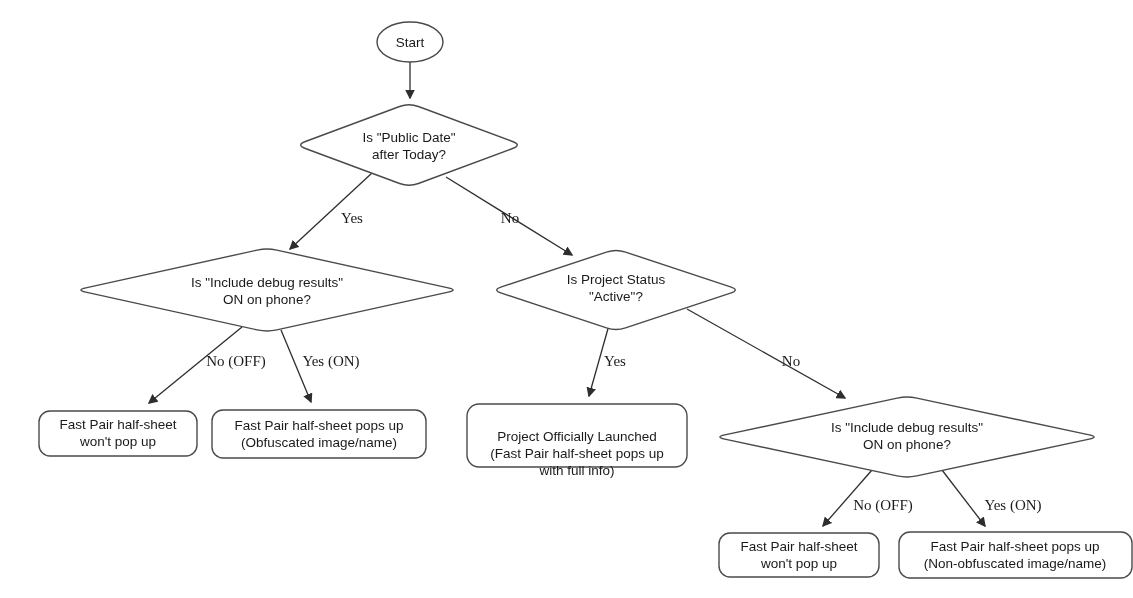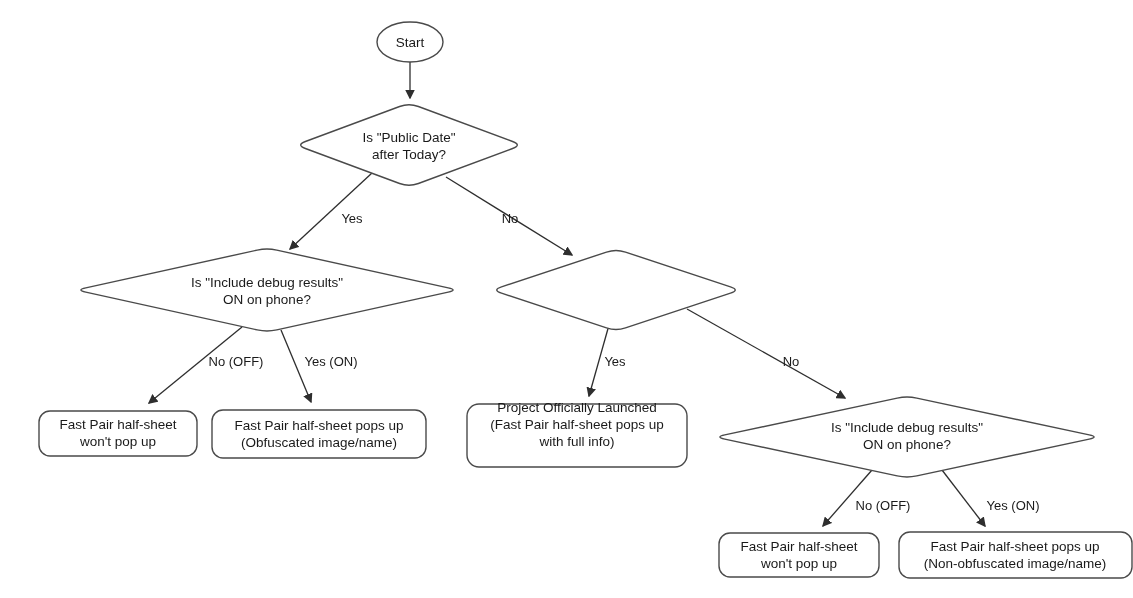--- a/index.html
+++ b/index.html
@@ -14,21 +14,21 @@
   .arrow{stroke:var(--arrow,#303030);stroke-width:1.3;fill:none;}
   .arrowhead{fill:var(--arrow,#1a1a1a);}
   .caret{fill:#0d0d0d;stroke:none;}
   .node-label{
     position:absolute;transform:translate(-50%,-50%);
     text-align:center;white-space:pre-line;
     font-size:13.5px;line-height:17px;color:var(--text,#1a1a1a);
   }
   .edge-label{
     position:absolute;transform:translate(-50%,-50%);
-    font-size:13px;color:var(--text,#1a1a1a);white-space:nowrap;
+    font-size:15px;color:var(--text,#1a1a1a);white-space:nowrap;font-family:Liberation Serif, serif;
   }
 </style>
 </head>
 <body>
 
 <div class="canvas">
 
   <svg width="1133" height="598" viewBox="0 0 1133 598">
     <defs>
       <marker id="arrow" viewBox="0 0 10 10" refX="8.5" refY="5" markerWidth="7.5" markerHeight="7.5" orient="auto-start-reverse">
@@ -61,27 +61,29 @@
       <rect class="shape" x="890" y="532" width="233" height="46" rx="11"></rect>
       <rect class="caret" x="1124" y="551" width="7" height="40"></rect>
     </g>
   </svg>
 
   <div class="node-label" style="left:401px;top:42px;">Start</div>
   <div class="node-label" style="left:400px;top:146px;width:210px;">Is "Public Date"
 after Today?</div>
   <div class="node-label" style="left:258px;top:291px;width:260px;">Is "Include debug results"
 ON on phone?</div>
+  <div class="node-label" style="left:607px;top:288px;width:190px;">Is Project Status
+"Active"?</div>
   <div class="node-label" style="left:898px;top:436px;width:260px;">Is "Include debug results"
 ON on phone?</div>
   <div class="node-label" style="left:109px;top:433px;width:158px;">Fast Pair half-sheet
 won't pop up</div>
   <div class="node-label" style="left:310px;top:434px;width:214px;">Fast Pair half-sheet pops up
 (Obfuscated image/name)</div>
-  <div class="node-label" style="left:568px;top:424px;width:220px;">Project Officially Launched
+  <div class="node-label" style="left:568px;top:453px;width:220px;">Project Officially Launched
 (Fast Pair half-sheet pops up
 with full info)</div>
   <div class="node-label" style="left:790px;top:555px;width:160px;">Fast Pair half-sheet
 won't pop up</div>
   <div class="node-label" style="left:1006px;top:555px;width:233px;">Fast Pair half-sheet pops up
 (Non-obfuscated image/name)</div>
 
   <div class="edge-label" style="left:343px;top:218px;">Yes</div>
   <div class="edge-label" style="left:501px;top:218px;">No</div>
   <div class="edge-label" style="left:227px;top:361px;">No (OFF)</div>

